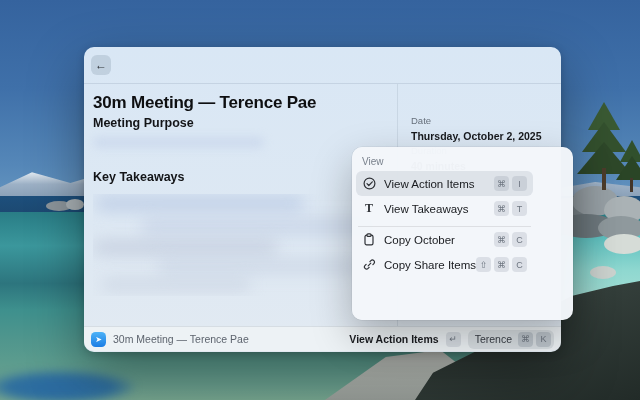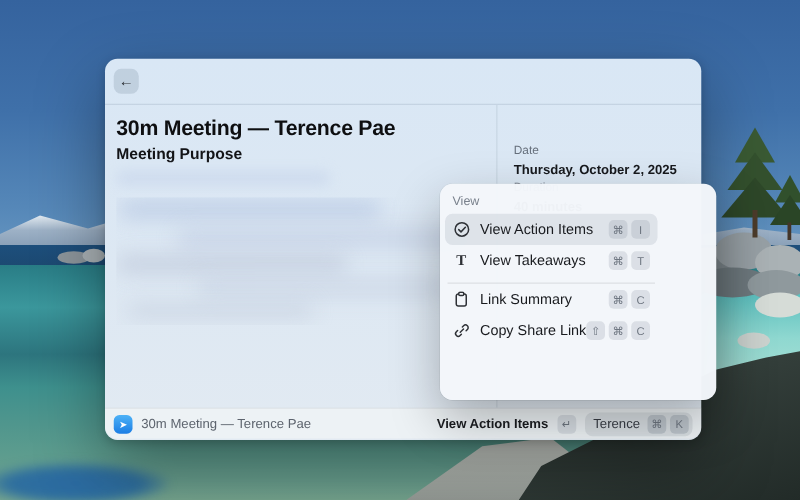--- a/index.html
+++ b/index.html
@@ -148,20 +148,21 @@
   <div class="win-header">
     <div class="back-btn">
       <span>←</span>
     </div>
   </div>
   <div class="win-main">
     <div class="content">
       <div class="doc-title">30m Meeting — Terence Pae</div>
       <div class="h2">Meeting Purpose</div>
       <div class="blur-line2"></div>
+      <div class="h2 takeaways-h">Key Takeaways</div>
       <div class="redacted">
         <i class="r1"></i>
           <i class="r2"></i>
           <i class="r3"></i>
           <i class="r4"></i>
           <i class="r5"></i>
       </div>
     </div>
     <div class="meta-panel">
       <div class="meta-label">Date</div>
@@ -218,36 +219,36 @@
 
     <div class="pal-divider"></div>
 
     <div class="pal-row">
       <span class="pal-ic">
         <svg width="12" height="13" viewBox="0 0 12 13" fill="none" stroke="#2e3136" stroke-width="1.2">
           <rect x="2" y="2.2" width="8" height="9.6" rx="1.6"></rect>
           <rect x="4" y="0.8" width="4" height="2.6" rx="1" fill="#f3f6fa"></rect>
         </svg>
       </span>
-      <span class="pal-label">Link Summary</span>
+      <span class="pal-label">Copy October</span>
       <span class="pal-keys">
         <span class="key">⌘</span>
         <span class="key">C</span>
       </span>
     </div>
 
     <div class="pal-row">
       <span class="pal-ic">
         <svg width="13" height="13" viewBox="0 0 13 13" fill="none" stroke="#2e3136" stroke-width="1.2" stroke-linecap="round" stroke-linejoin="round">
           <path d="M5.2 7.8l2.6-2.6"></path>
           <path d="M6.9 3.6l1-1a2.1 2.1 0 0 1 3 3l-1 1"></path>
           <path d="M6.1 9.4l-1 1a2.1 2.1 0 0 1-3-3l1-1"></path>
         </svg>
       </span>
-      <span class="pal-label">Copy Share Link</span>
+      <span class="pal-label">Copy Share Items</span>
       <span class="pal-keys">
         <span class="key">⇧</span>
         <span class="key">⌘</span>
         <span class="key">C</span>
       </span>
     </div>
   </div>
 
 </div>
 

